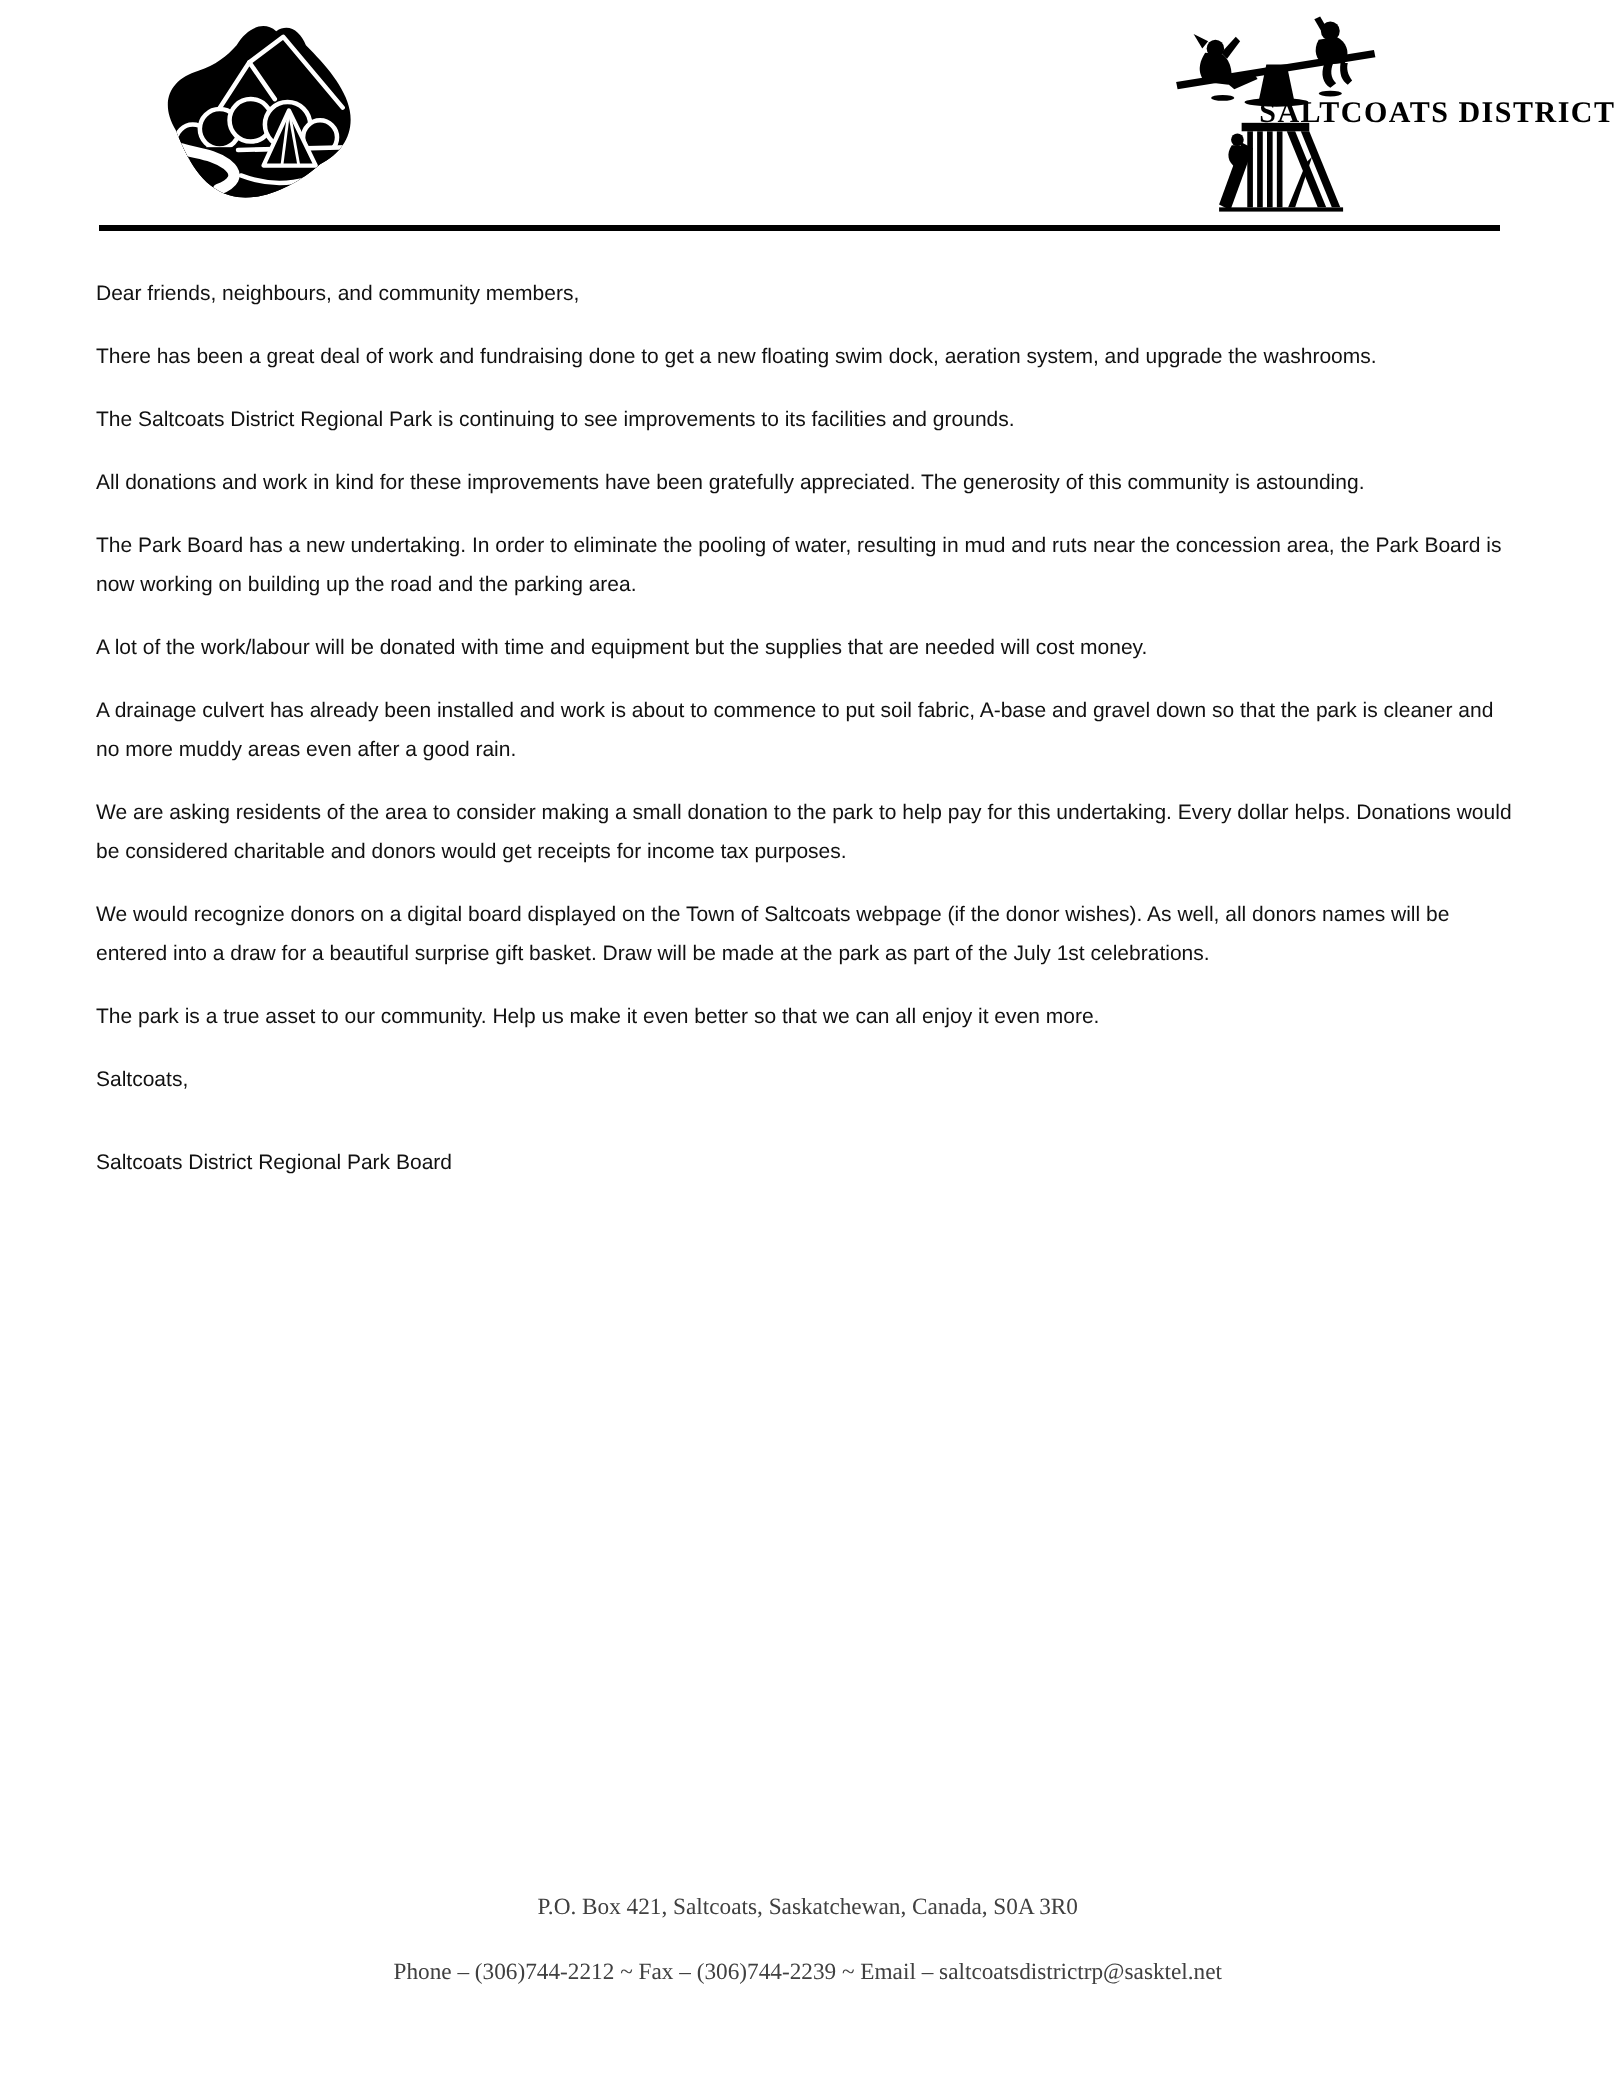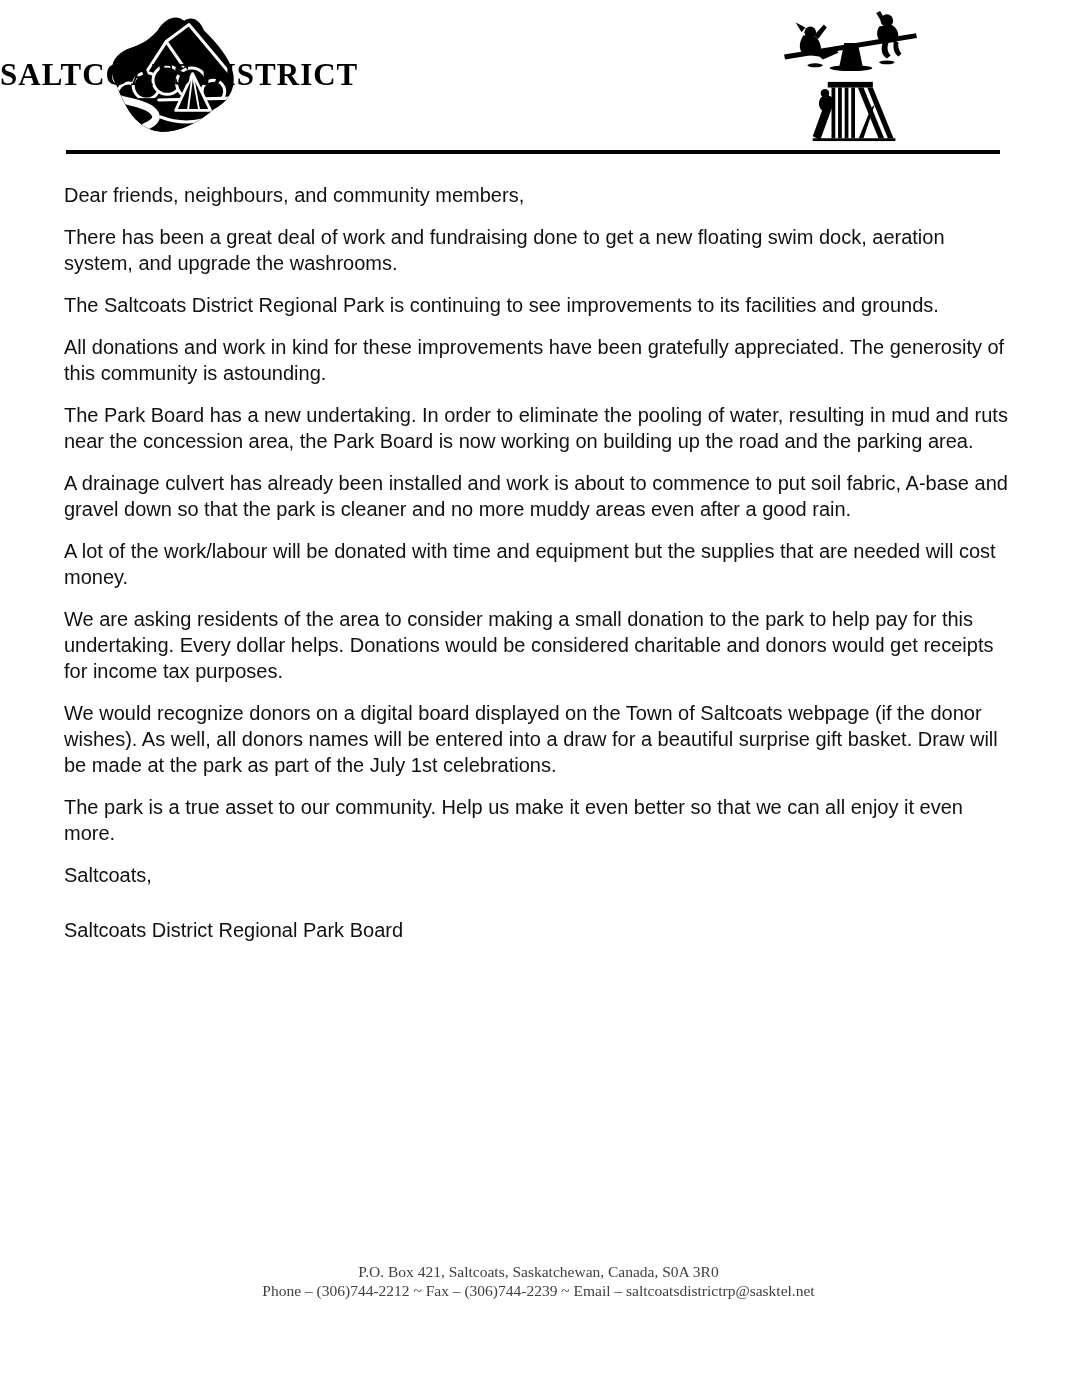--- a/index.html
+++ b/index.html
@@ -18,24 +18,24 @@
   .logo {
     position: absolute;
     left: 104px;
     top: 13px;
   }
   .org-title {
     position: absolute;
     left: 0;
     top: 56px;
     width: 1077px;
-    text-align: left;
+    text-align: right;
     font-family: "Liberation Serif", serif;
     font-weight: bold;
-    font-size: 31px;
+    font-size: 20px;
     line-height: 38px;
     letter-spacing: 1px;
     color: #000000;
   }
   .seesaw-img {
     position: absolute;
     left: 778px;
     top: 10px;
   }
   .slide-img {
@@ -49,21 +49,21 @@
     top: 150px;
     width: 934px;
     height: 4px;
     background: #000000;
   }
   .letter-body {
     position: absolute;
     left: 64px;
     top: 182px;
     width: 950px;
-    font-size: 20px;
+    font-size: 14px;
     line-height: 26px;
   }
   .para {
     margin: 0 0 16px 0;
   }
   .para.blank {
     height: 13px;
     margin: 0;
   }
   .page-footer {
@@ -71,21 +71,21 @@
     left: 0;
     top: 1262px;
     width: 1077px;
     text-align: center;
     font-family: "Liberation Serif", serif;
     font-size: 15.5px;
     line-height: 19px;
     color: #404040;
   }
   .footer-line2 {
-    margin-top: 0;
+    margin-top: 24px;
   }
 </style>
 </head>
 <body>
 
 <div class="logo">
   <svg viewBox="0 0 140 132" width="132" height="125" xmlns="http://www.w3.org/2000/svg">
     <defs>
       <clipPath id="blobClip">
         <path d="M14,78 C2,58 10,42 30,36 C42,32 50,26 57,18 C64,6 76,0 85,8 C94,2 102,8 106,18 C120,32 134,48 137,64 C140,80 132,94 116,102 C98,118 72,130 52,124 C32,118 22,98 14,78 Z"></path>
@@ -166,22 +166,22 @@
 </div>
 
 <div class="header-rule"></div>
 
 <div class="letter-body">
     <p class="para">Dear friends, neighbours, and community members,</p>
     <p class="para">There has been a great deal of work and fundraising done to get a new floating swim dock, aeration system, and upgrade the washrooms.</p>
     <p class="para">The Saltcoats District Regional Park is continuing to see improvements to its facilities and grounds.</p>
     <p class="para">All donations and work in kind for these improvements have been gratefully appreciated. The generosity of this community is astounding.</p>
     <p class="para">The Park Board has a new undertaking. In order to eliminate the pooling of water, resulting in mud and ruts near the concession area, the Park Board is now working on building up the road and the parking area.</p>
+    <p class="para">A lot of the work/labour will be donated with time and equipment but the supplies that are needed will cost money.</p>
     <p class="para">A drainage culvert has already been installed and work is about to commence to put soil fabric, A-base and gravel down so that the park is cleaner and no more muddy areas even after a good rain.</p>
-    <p class="para">A lot of the work/labour will be donated with time and equipment but the supplies that are needed will cost money.</p>
     <p class="para">We are asking residents of the area to consider making a small donation to the park to help pay for this undertaking. Every dollar helps. Donations would be considered charitable and donors would get receipts for income tax purposes.</p>
     <p class="para">We would recognize donors on a digital board displayed on the Town of Saltcoats webpage (if the donor wishes). As well, all donors names will be entered into a draw for a beautiful surprise gift basket. Draw will be made at the park as part of the July 1st celebrations.</p>
     <p class="para">The park is a true asset to our community. Help us make it even better so that we can all enjoy it even more.</p>
     <p class="para">Saltcoats,</p>
     <p class="para blank"></p>
     <p class="para">Saltcoats District Regional Park Board</p>
   </div>
 
 <div class="page-footer">
   <div>P.O. Box 421, Saltcoats, Saskatchewan, Canada, S0A 3R0</div>

